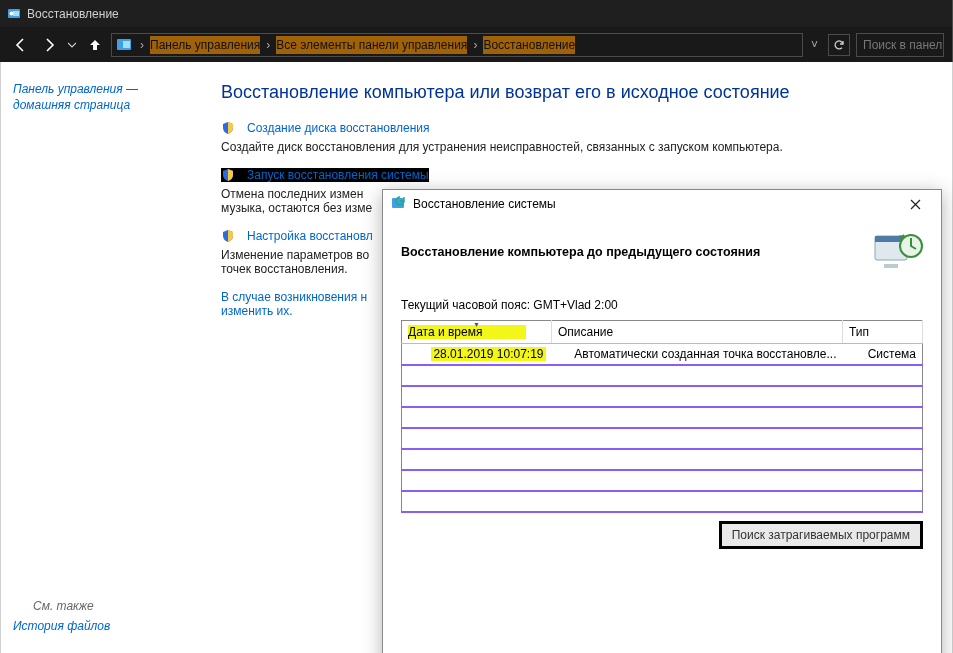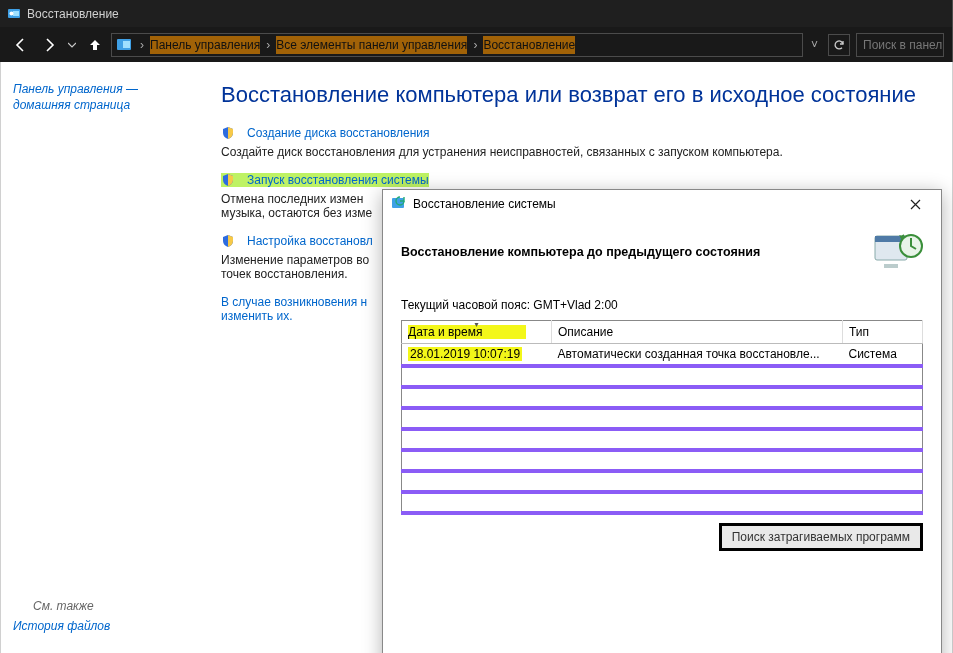--- a/index.html
+++ b/index.html
@@ -85,24 +85,24 @@
   .sidebar-link { color: #0066cc; line-height: 1.3; }
   .sidebar-spacer { flex: 1; }
   .sidebar-footer { color: #666; margin-bottom: 6px; margin-left: 20px; }
   .sidebar-footer2 { color: #0066cc; }
 
   .main {
     flex: 1;
     padding: 16px 12px;
     position: relative;
   }
-  .main h1 { font-size: 22px; font-weight: 400; color: #003399; margin: 4px 0 18px 0; }
+  .main h1 { font-size: 18px; font-weight: 400; color: #003399; margin: 4px 0 18px 0; }
   .entry { margin-bottom: 14px; }
   .entry .entry-link { color:#0066cc; display:inline-flex; align-items:center; gap:12px; }
-  .entry .entry-link.hi { background:#bef264;justify-content:center; }
+  .entry .entry-link.hi { background:#000000;justify-content:center; }
   .entry .desc { color:#222; margin-top:2px; }
   .entry .shield { width:14px; height:14px; display:inline-block; }
 
   
   .dialog {
     position: absolute;
     left: 382px;
     top: 189px;
     width: 560px;
     height: 568px;
@@ -149,25 +149,26 @@
     border-bottom: 1px solid #bbb;
     border-right: 1px solid #ddd;
     background: #fff;
     font-size: 12px;
   }
   table.restore th.dt { position:relative; }
   table.restore th .thlabel { display:inline-block; background:#f3f719; padding: 0 44px 0 0; }
   table.restore th .sortarr { position:absolute; left:50%; top:-1px; transform:translateX(-50%); font-size:8px; color:#555; }
   table.restore td {
     padding: 3px 6px;
-    border-bottom: 4px solid #8b5cf6;
+    border-bottom: 2px solid #8b5cf6;
     white-space: nowrap;
     overflow: hidden;
     text-overflow: ellipsis;
     height: 21px;
+    text-align: right;
   }
   table.restore td .hi { background:#f3f719; display:inline-block; padding: 0 2px; }
   .col-dt { width: 150px; }
   .col-desc { width: auto; }
   .col-type { width: 80px; }
 
   .dlg-actions {
     margin-top: 8px;
     display:flex; justify-content:flex-end;
   }

